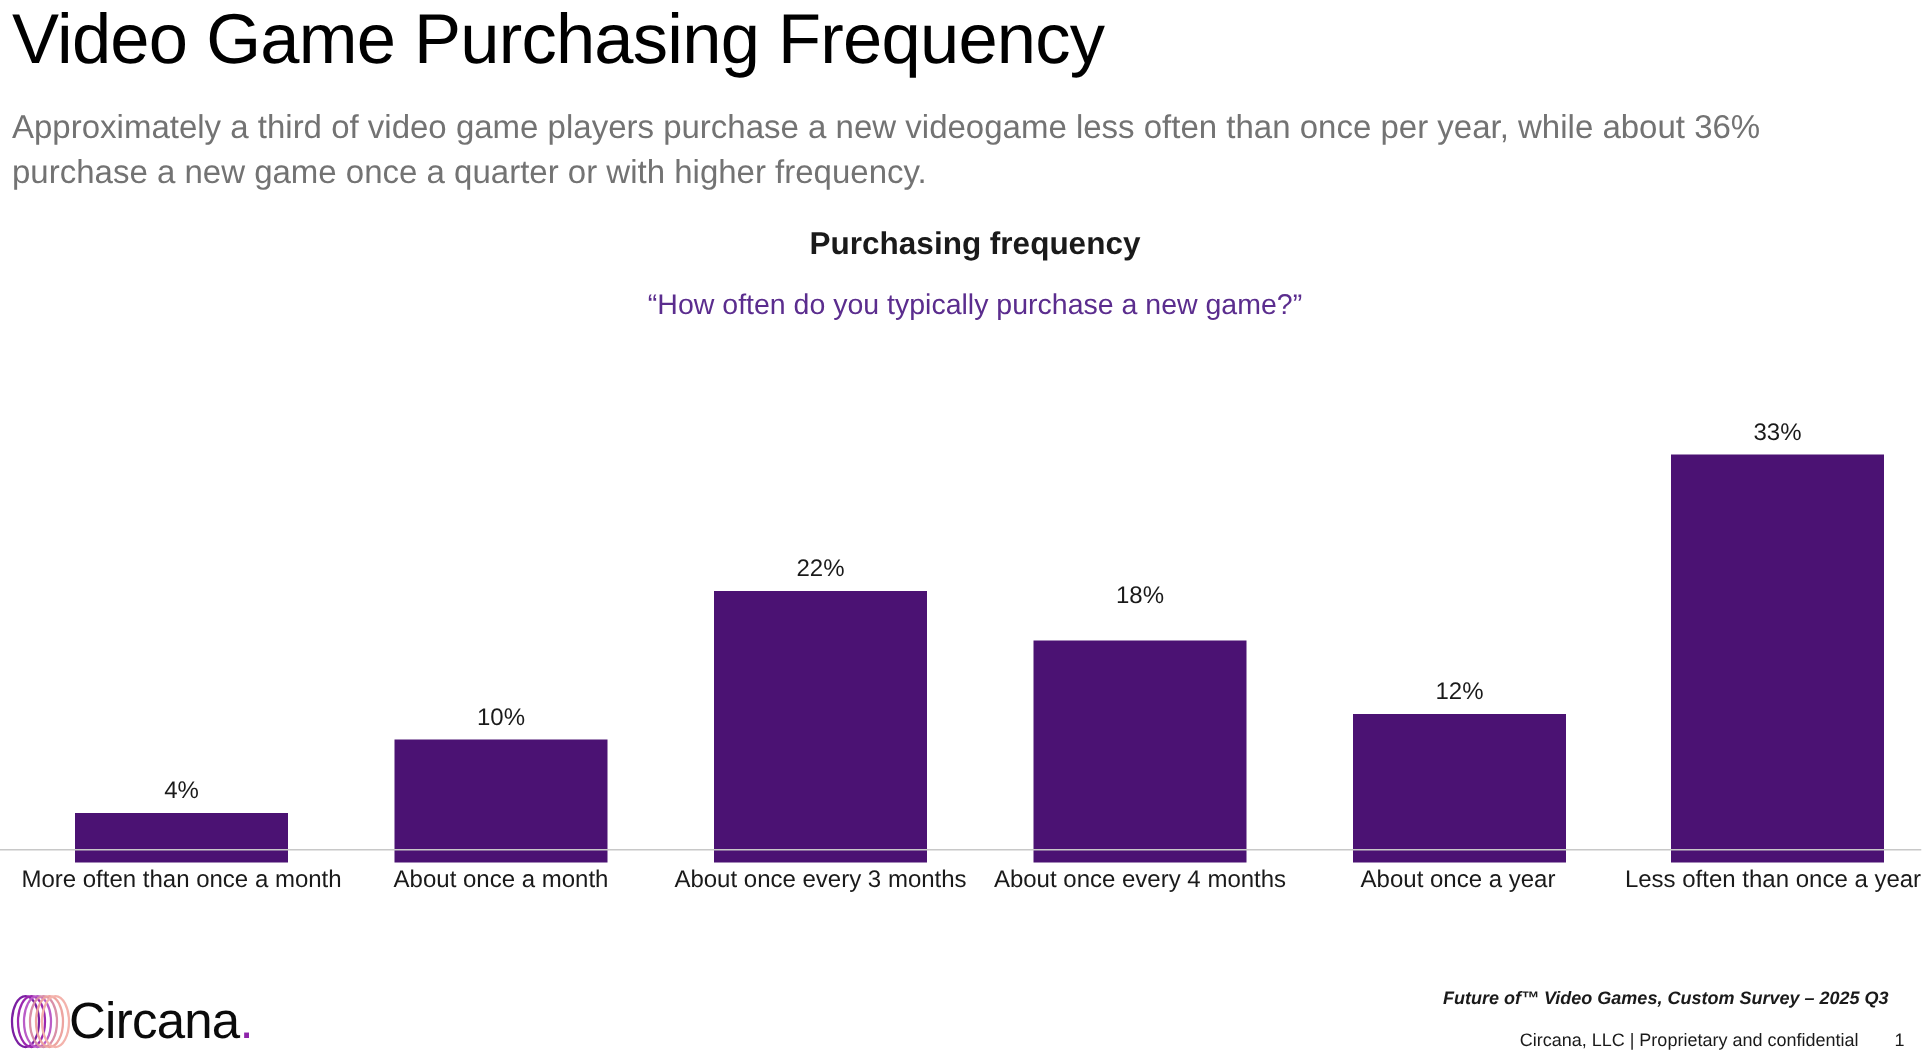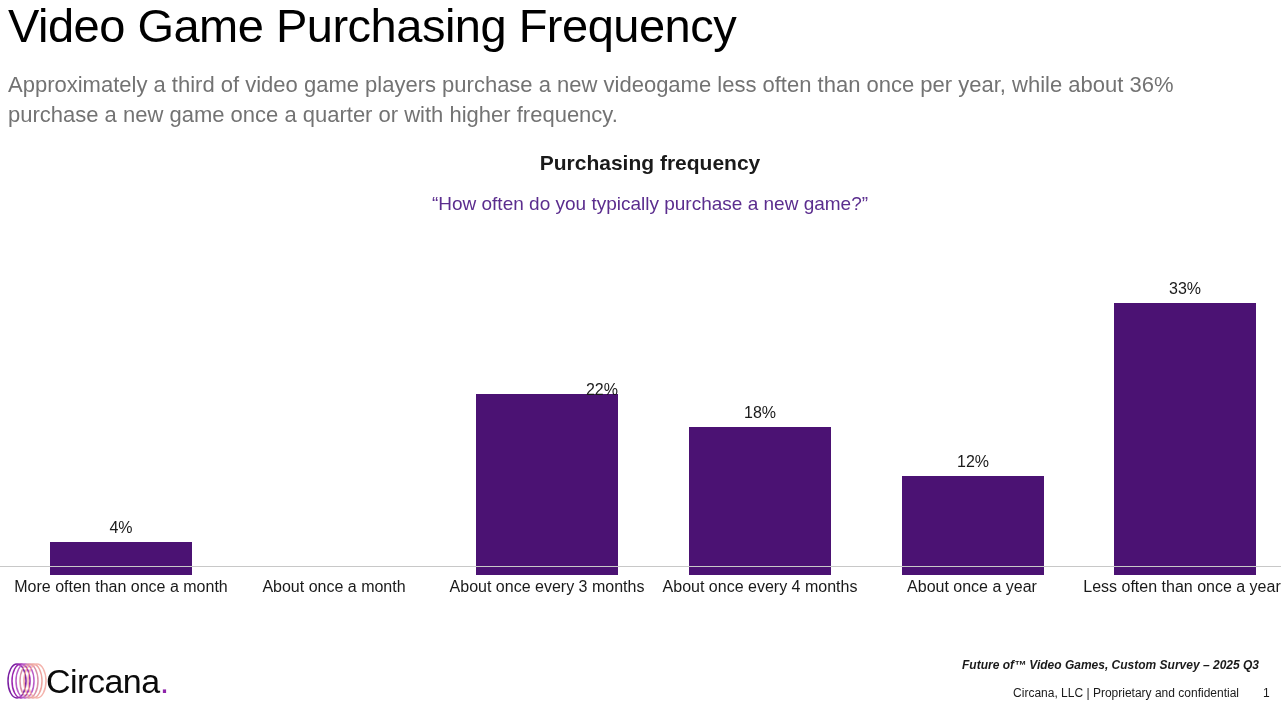--- a/index.html
+++ b/index.html
@@ -179,29 +179,33 @@
 <div id="chart-title">Purchasing frequency</div>
 <div id="chart-question">“How often do you typically purchase a new game?”</div>
 
 <div id="plot-area">
 
   <div class="bar-group" style="left:50px;">
     <div class="bar" style="height: 33px;"></div>
     <div class="bar-label" style="bottom: 38px;">4%</div>
   </div>
 
+  <div class="bar-group" style="left:263px;">
+    <div class="bar" style="height: 82px;"></div>
+    <div class="bar-label" style="bottom: 87px;">10%</div>
+  </div>
 
   <div class="bar-group" style="left:476px;">
     <div class="bar" style="height: 181px;"></div>
-    <div class="bar-label" style="bottom: 176px; text-align: right;">22%</div>
+    <div class="bar-label" style="bottom: 186px;">22%</div>
   </div>
 
   <div class="bar-group" style="left:689px;">
     <div class="bar" style="height: 148px;"></div>
-    <div class="bar-label" style="bottom: 153px; text-align: center;">18%</div>
+    <div class="bar-label" style="bottom: 168px; text-align: center;">18%</div>
   </div>
 
   <div class="bar-group" style="left:902px;">
     <div class="bar" style="height: 99px;"></div>
     <div class="bar-label" style="bottom: 104px;">12%</div>
   </div>
 
   <div class="bar-group" style="left:1114px;">
     <div class="bar" style="height: 272px;"></div>
     <div class="bar-label" style="bottom: 277px;">33%</div>

